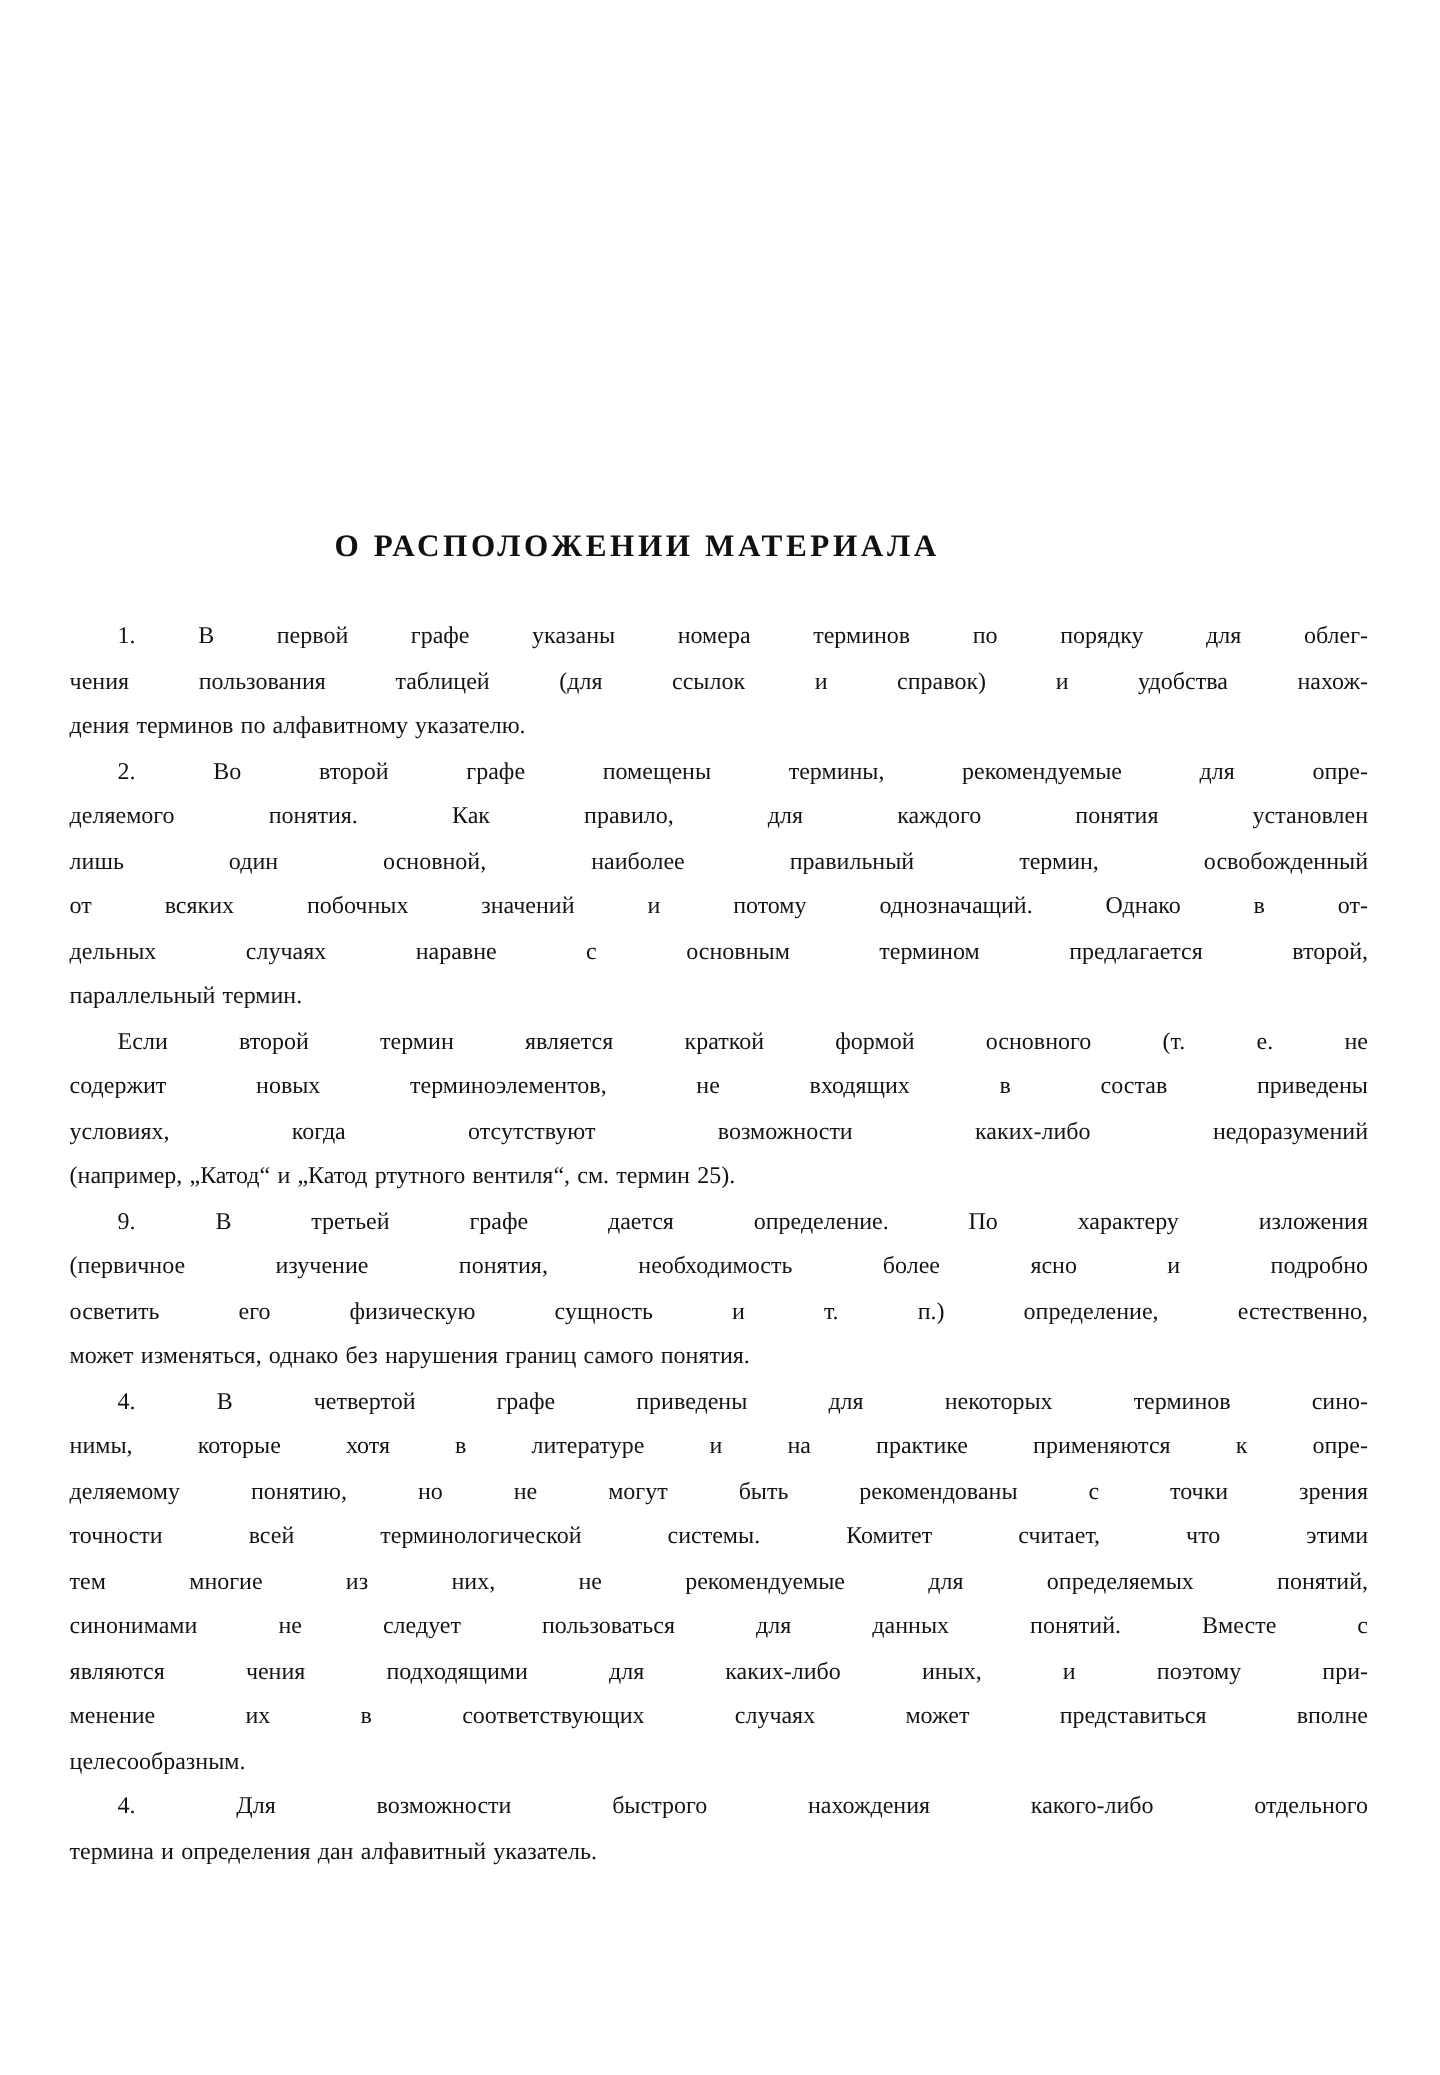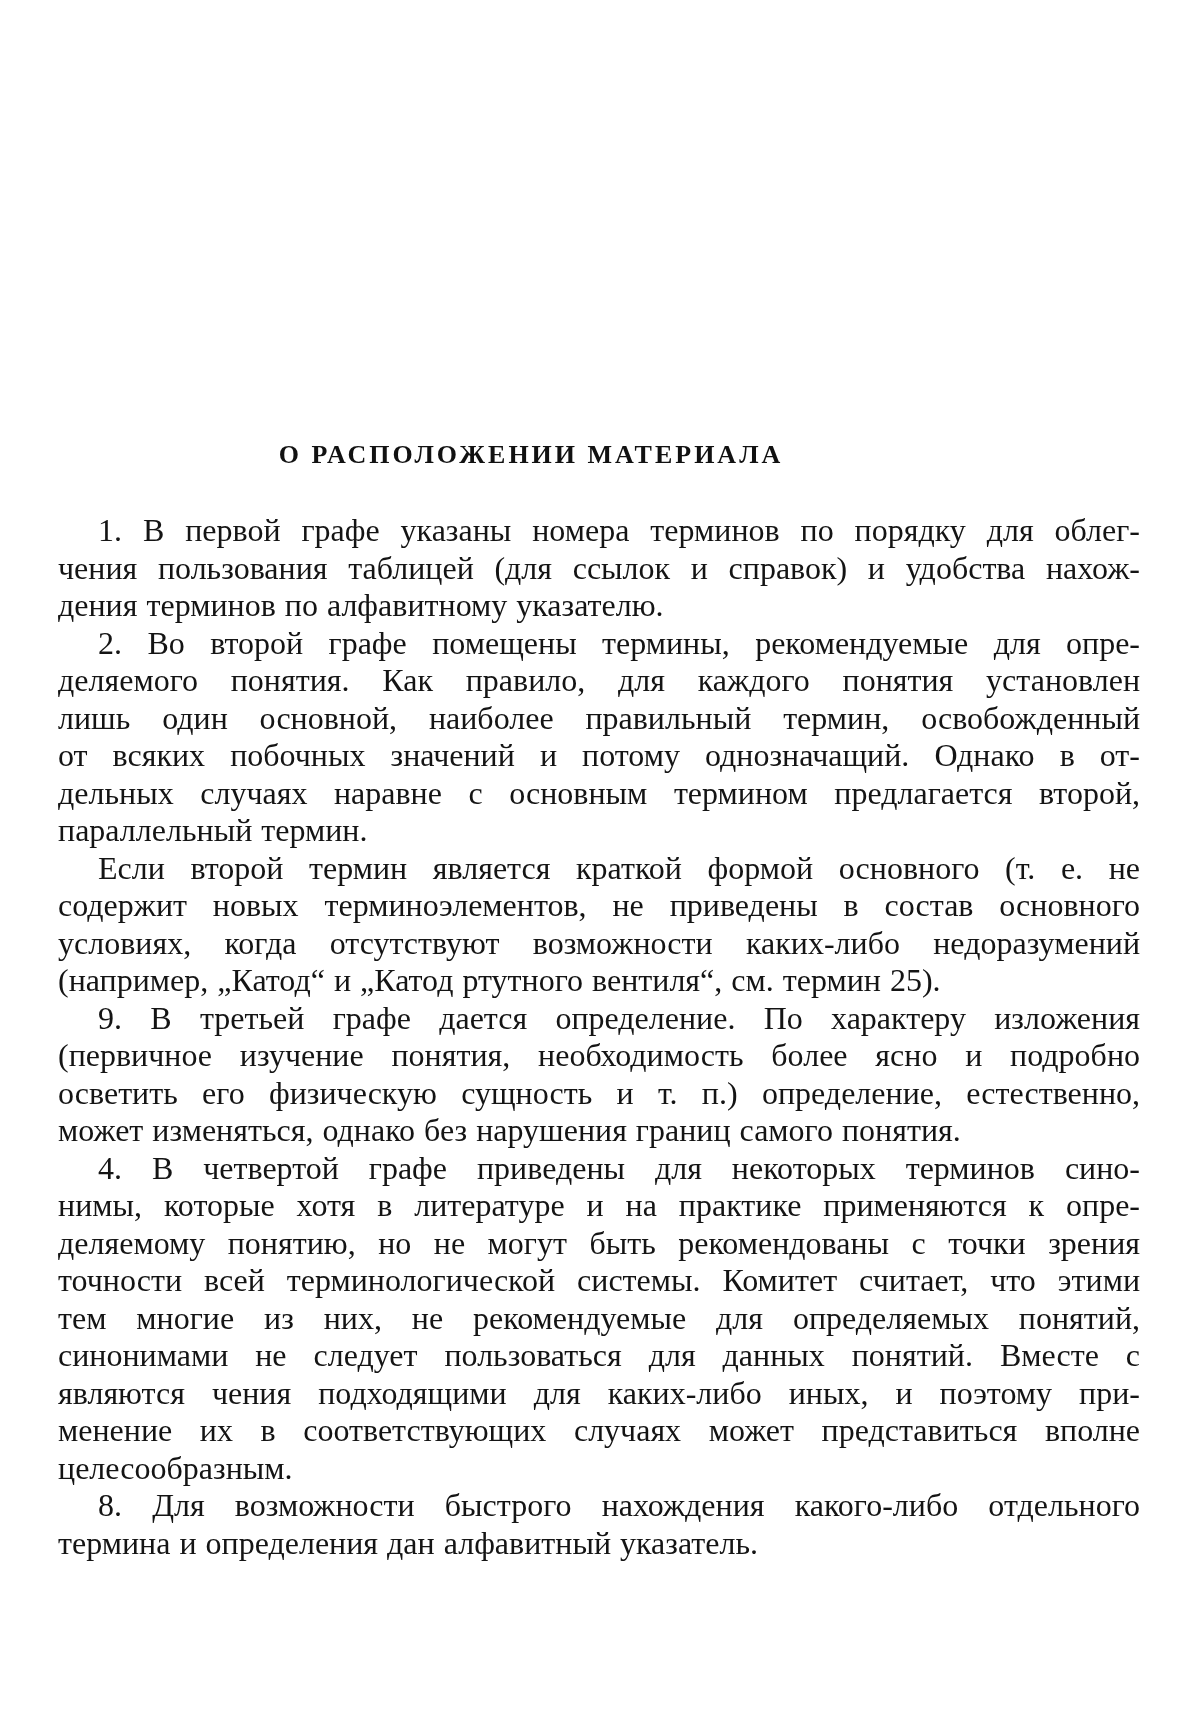--- a/index.html
+++ b/index.html
@@ -28,21 +28,21 @@
     font-weight: bold;
     font-size: 26px;
     letter-spacing: 3px;
     position: relative;
     left: -68px;
     white-space: nowrap;
     margin: 0 0 42px 0;
     color: #111111;
   }
   .doc-body {
-    font-size: 32px;
+    font-size: 20px;
     line-height: 37.5px;
   }
   .paragraph {
     margin: 0;
     padding: 0;
   }
   .line {
     text-align: justify;
     text-align-last: justify;
     word-spacing: 1px;
@@ -69,21 +69,21 @@
         <div class="paragraph">
           <div class="line first">2. Во второй графе помещены термины, рекомендуемые для опре-</div>
           <div class="line">деляемого понятия. Как правило, для каждого понятия установлен</div>
           <div class="line">лишь один основной, наиболее правильный термин, освобожденный</div>
           <div class="line">от всяких побочных значений и потому однозначащий. Однако в от-</div>
           <div class="line">дельных случаях наравне с основным термином предлагается второй,</div>
           <div class="line last">параллельный термин.</div>
         </div>
         <div class="paragraph">
           <div class="line first">Если второй термин является краткой формой основного (т. е. не</div>
-          <div class="line">содержит новых терминоэлементов, не приведены в состав основного</div>
+          <div class="line">содержит новых терминоэлементов, не входящих в состав приведены</div>
           <div class="line">условиях, когда отсутствуют возможности каких-либо недоразумений</div>
           <div class="line last">(например, „Катод“ и „Катод ртутного вентиля“, см. термин 25).</div>
         </div>
         <div class="paragraph">
           <div class="line first">9. В третьей графе дается определение. По характеру изложения</div>
           <div class="line">(первичное изучение понятия, необходимость более ясно и подробно</div>
           <div class="line">осветить его физическую сущность и т. п.) определение, естественно,</div>
           <div class="line last">может изменяться, однако без нарушения границ самого понятия.</div>
         </div>
         <div class="paragraph">
@@ -91,18 +91,18 @@
           <div class="line">нимы, которые хотя в литературе и на практике применяются к опре-</div>
           <div class="line">деляемому понятию, но не могут быть рекомендованы с точки зрения</div>
           <div class="line">точности всей терминологической системы. Комитет считает, что этими</div>
           <div class="line">тем многие из них, не рекомендуемые для определяемых понятий,</div>
           <div class="line">синонимами не следует пользоваться для данных понятий. Вместе с</div>
           <div class="line">являются чения подходящими для каких-либо иных, и поэтому при-</div>
           <div class="line">менение их в соответствующих случаях может представиться вполне</div>
           <div class="line last">целесообразным.</div>
         </div>
         <div class="paragraph">
-          <div class="line first">8. Для возможности быстрого нахождения какого-либо отдельного</div>
+          <div class="line first">4. Для возможности быстрого нахождения какого-либо отдельного</div>
           <div class="line last">термина и определения дан алфавитный указатель.</div>
         </div>
       </div>
   </div>
 </div>
 
 </body></html>

